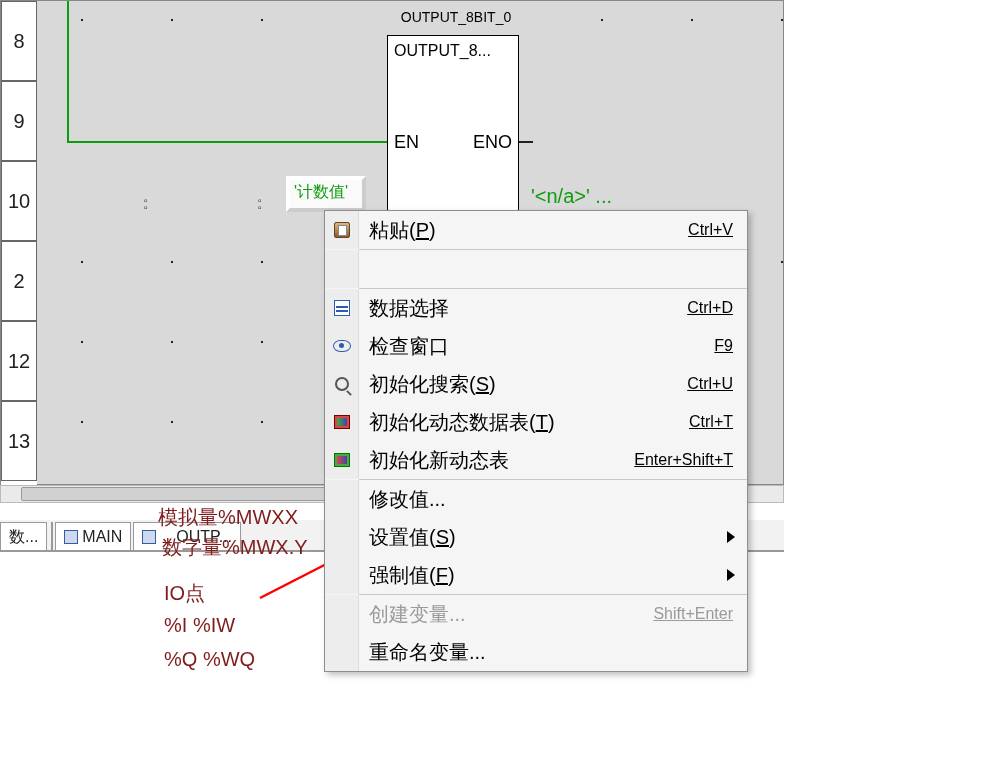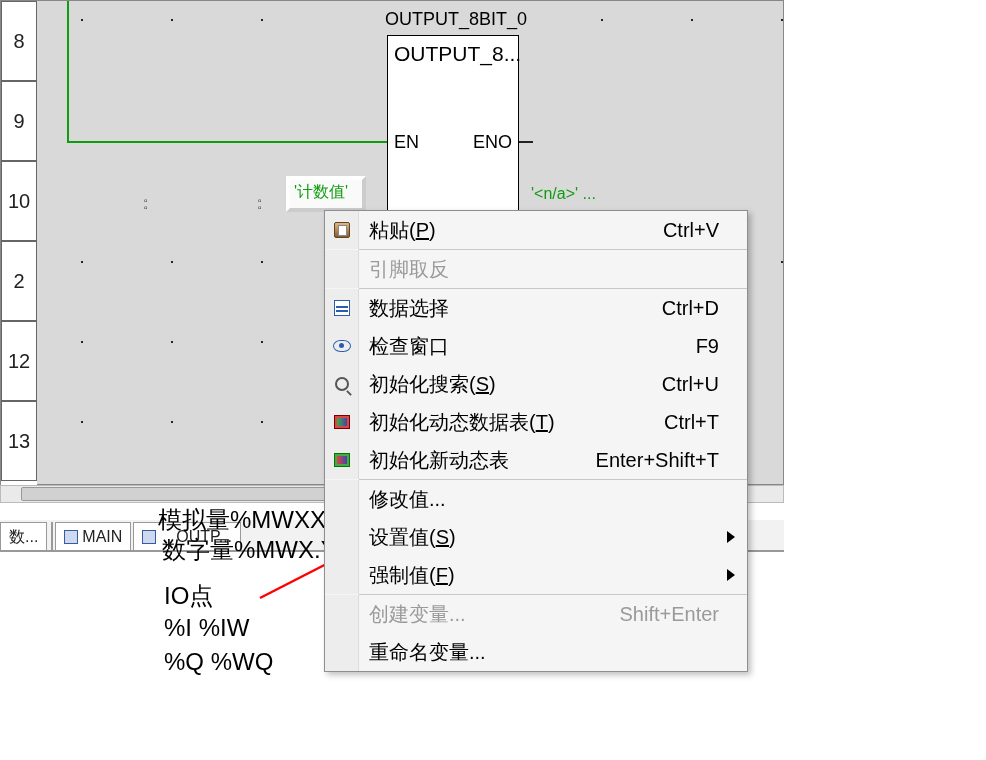--- a/index.html
+++ b/index.html
@@ -62,26 +62,26 @@
     height: 176px;
     background: #fff;
     border: 1px solid #000;
   }
   .fb-title-above {
     position: absolute;
     left: 370px;
     top: 8px;
     width: 170px;
     text-align: center;
-    font-size: 18px;
+    font-size: 14px;
     color: #000;
     z-index: 1;
   }
   .fb-inner-title {
-    font-size: 21px;
+    font-size: 16px;
     padding: 6px 4px 0 6px;
     text-align: left;
     color: #000;
   }
   .fb-pin-en {
     position: absolute;
     left: 6px; top: 96px;
     font-size: 18px;
     color: #000;
   }
@@ -102,21 +102,21 @@
     border-top: 4px solid #fff;
     border-left: 4px solid #fff;
     padding: 2px 4px;
     font-size: 16px;
   }
   .counter-label .line1 { color: #0f9c0f; }
   .na-label {
     position: absolute;
     left: 530px;
     top: 184px;
-    font-size: 16px;
+    font-size: 20px;
     color: #0f9c0f;
   }
   .tiny-boxes {
     position: absolute;
     font-size: 10px;
     color: #000;
     line-height: 7px;
   }
   .eno-stub {
     position:absolute;
@@ -180,22 +180,22 @@
   }
   .tab-divider {
     height: 28px;
     border-right: 2px solid #999;
     margin: 2px 2px 0 2px;
   }
 
   
   .anno {
     position: absolute;
-    color: #000000;
-    font-size: 24px;
+    color: #7f1d1d;
+    font-size: 20px;
   }
   .arrow-svg {
     position: absolute;
     pointer-events: none;
   }
 
   
   .context-menu {
     position: absolute;
     left: 324px;
@@ -224,23 +224,24 @@
   .cm-label {
     flex: 1;
     padding-left: 10px;
     font-size: 20px;
     color: #000;
     display: flex;
     align-items: center;
   }
   .cm-label u { text-decoration: underline; }
   .cm-shortcut {
-    padding-right: 28px;
-    font-size: 20px;
-    color: #000;
+    padding-right: 14px;
+    font-size: 16px;
+    color: #000;
+    text-decoration: underline;
   }
   .cm-row.disabled .cm-label,
   .cm-row.disabled .cm-shortcut {
     color: #9a9a9a;
   }
   .cm-sep {
     height: 1px;
     background: #c8c8c8;
     margin-left: 34px;
   }
@@ -371,21 +372,20 @@
         <span class="ic ic-paste"></span>
       </div>
     <div class="cm-label"><span>粘贴</span>(<u>P</u>)</div>
     <div class="cm-shortcut">Ctrl+V</div>
   </div>
 
   <div class="cm-sep"></div>
 
   <div class="cm-row disabled">
     <div class="cm-icon-col"></div>
-    <div class="cm-label">引脚取反</div>
   </div>
 
   <div class="cm-sep"></div>
 
   <div class="cm-row">
     <div class="cm-icon-col">
         <span class="ic ic-data"></span>
       </div>
     <div class="cm-label">数据选择</div>
     <div class="cm-shortcut">Ctrl+D</div>

